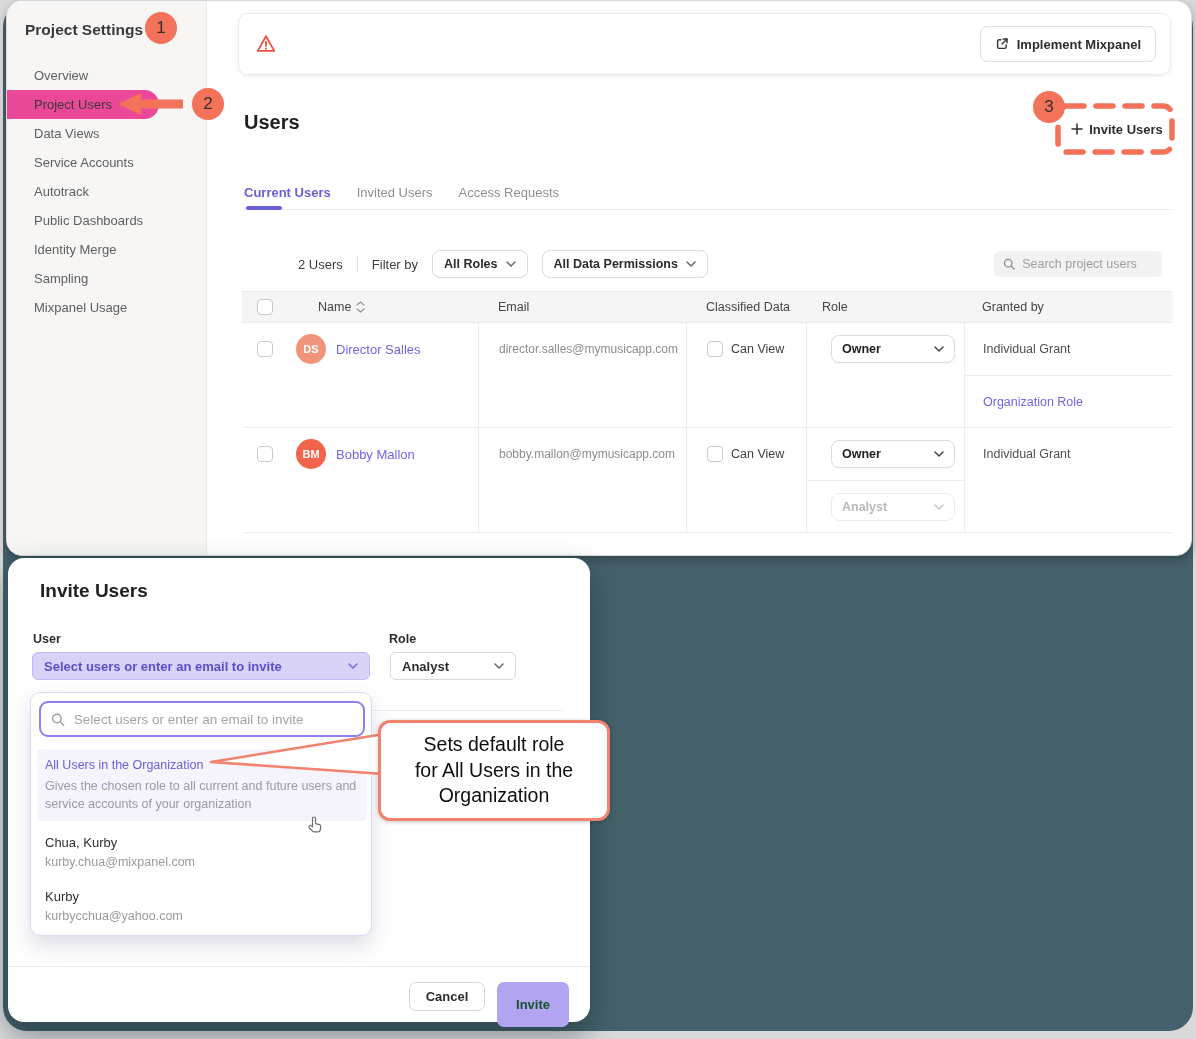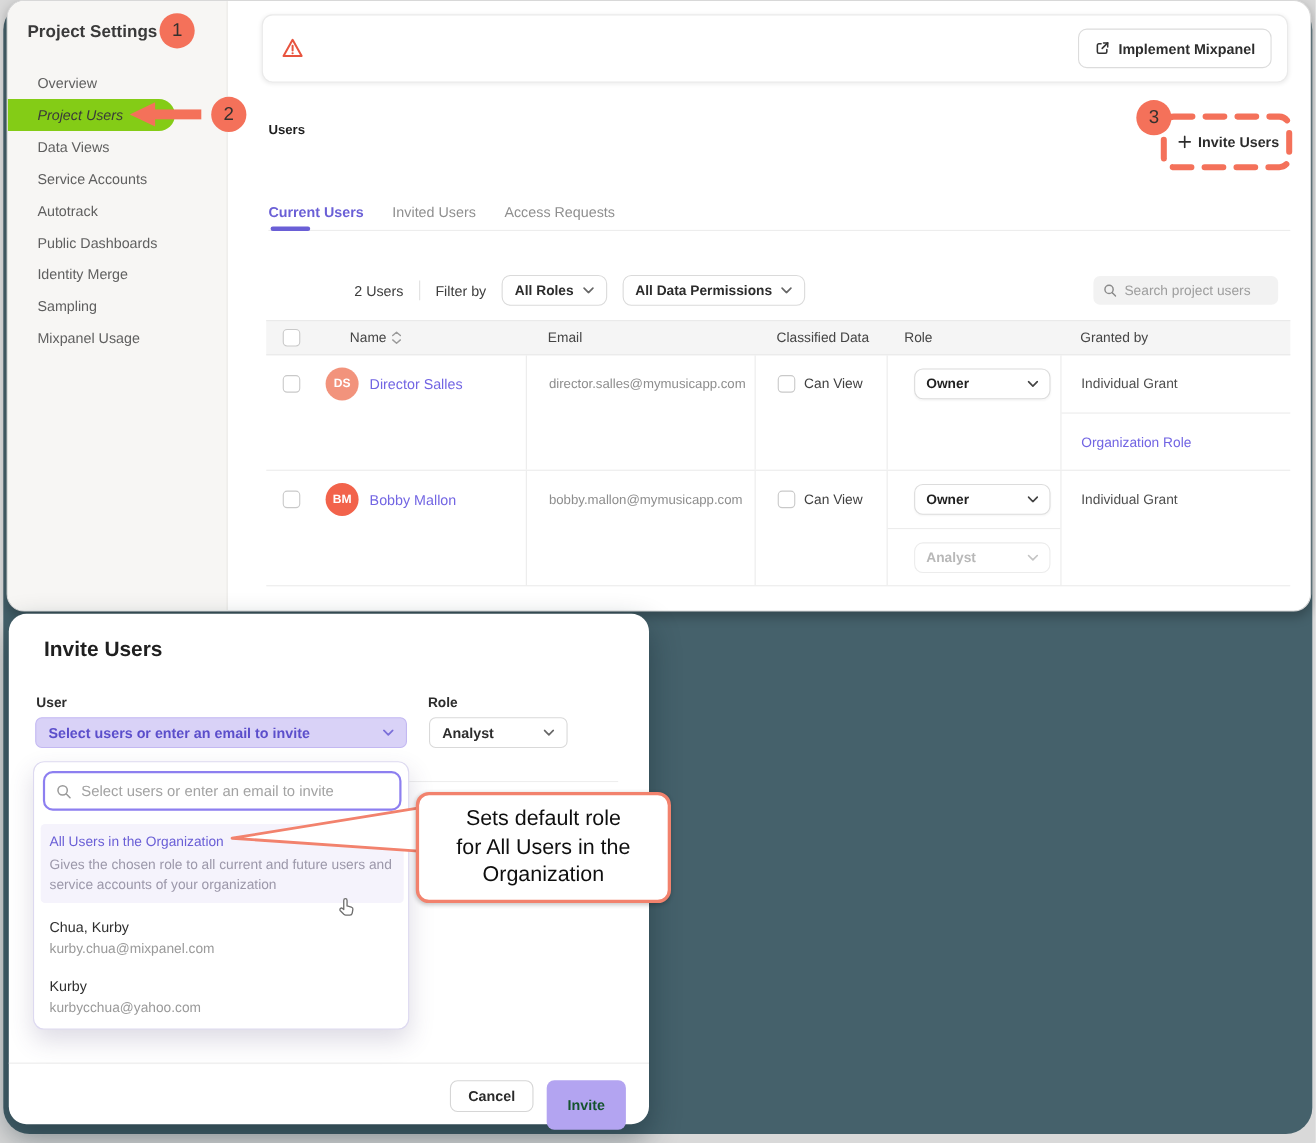--- a/index.html
+++ b/index.html
@@ -7,49 +7,49 @@
   .canvas { position:relative; width:1196px; height:1039px; background:#d9d9d9; overflow:hidden; }
   .teal-bg { position:absolute; left:3px; top:3px; width:1190px; height:1028px; background:#45616B; border-radius:24px; }
 
   
   .top-card { position:absolute; left:6px; top:0; width:1186px; height:556px; background:#fff;
               border-radius:16px; box-shadow:0 4px 10px rgba(0,0,0,.25); border:1px solid #d8d8d8; overflow:hidden; }
   .sidebar { position:absolute; left:0; top:0; width:200px; height:100%; background:#f7f6f4; border-right:1px solid #eceae7; }
   .sidebar-title { position:absolute; left:18px; top:20px; font-size:15.5px; font-weight:700; color:#3a3a3a; }
   .nav { position:absolute; left:0; top:60px; width:200px; }
   .nav-item { height:29px; line-height:29px; padding-left:27px; font-size:13px; color:#5f5f5f; cursor:pointer; }
-  .nav-item.selected { background:#84cc16; width:152px; border-radius:0 16px 16px 0; color:#3a3a3a;font-style:italic; }
+  .nav-item.selected { background:#ec4899; width:152px; border-radius:0 16px 16px 0; color:#3a3a3a; }
   .badge { position:absolute; width:32px; height:32px; border-radius:50%; background:#F4715A; color:#35302e;
            font-size:17px; display:flex; align-items:center; justify-content:center; z-index:6; }
   .badge.c1 { left:138px; top:11px; }
   .badge.c2 { left:185px; top:87px; }
   .badge.c3 { left:1026px; top:90px; }
   .arrow-svg { position:absolute; left:108px; top:89px; z-index:5; }
 
   .banner { position:absolute; left:231px; top:12px; width:933px; height:62px; background:#fff; border:1px solid #eaeaea;
             border-radius:10px; box-shadow:0 1px 4px rgba(0,0,0,.08); display:flex; align-items:center; padding:0 14px 0 16px; }
   .banner-texts { margin-left:12px; }
   .banner-title { font-size:13.5px; font-weight:700; color:#2d2d2d; }
   .banner-sub { font-size:13px; color:#8f8f8f; margin-top:4px; }
   .banner-btn { margin-left:auto; height:36px; border:1px solid #dcdcdc; border-radius:8px; background:#fff;
                 display:flex; align-items:center; gap:8px; padding:0 14px; font-size:13px; font-weight:700; color:#2d2d2d; cursor:pointer; }
 
-  .users-heading { position:absolute; left:237px; top:110px; font-size:12px; font-weight:700; color:#1f1f1f; }
+  .users-heading { position:absolute; left:237px; top:110px; font-size:20px; font-weight:700; color:#1f1f1f; }
   .dashed-box { position:absolute; left:1046px; top:100px; z-index:4; }
   .invite-top-btn { position:absolute; left:1058px; top:112px; width:104px; height:32px; background:transparent; border:none;
                     display:flex; align-items:center; justify-content:center; gap:6px; font-size:13px; font-weight:600;
                     color:#2d2d2d; cursor:pointer; z-index:5; font-family:inherit; }
 
   .tabs { position:absolute; left:237px; top:184px; display:flex; gap:26px; font-size:13px; }
   .tab { color:#8f8f8f; font-weight:500; cursor:pointer; }
   .tab.active { color:#6A5FD6; font-weight:700; }
   .tabs-underline { position:absolute; left:239px; top:205px; width:36px; height:4px; background:#6A5FD6; border-radius:2px; z-index:2; }
   .tabs-divider { position:absolute; left:237px; top:208px; width:929px; height:1px; background:#ededed; }
 
-  .filter-row { position:absolute; left:291px; top:249px; height:28px; display:flex; align-items:center; gap:14px;margin-left:24px; }
+  .filter-row { position:absolute; left:291px; top:249px; height:28px; display:flex; align-items:center; gap:14px; }
   .count-label { font-size:13px; font-weight:500; color:#3d3d3d; }
   .vdiv { width:1px; height:18px; background:#e0e0e0; }
   .filter-label { font-size:13px; color:#3d3d3d; }
   .filter-btn { height:28px; border:1px solid #dadada; border-radius:8px; background:#fff; display:flex; align-items:center;
                 gap:8px; padding:0 11px; font-size:12.5px; font-weight:700; color:#2c2c2c; cursor:pointer; font-family:inherit; }
   .search-box { position:absolute; left:987px; top:250px; width:168px; height:26px; background:#f2f2f2; border-radius:6px;
                 display:flex; align-items:center; gap:7px; padding:0 9px; }
   .search-box input { border:none; outline:none; background:transparent; font-size:12.5px; color:#555; width:100%; font-family:inherit; }
   .search-box input::placeholder { color:#9e9e9e; }
 

